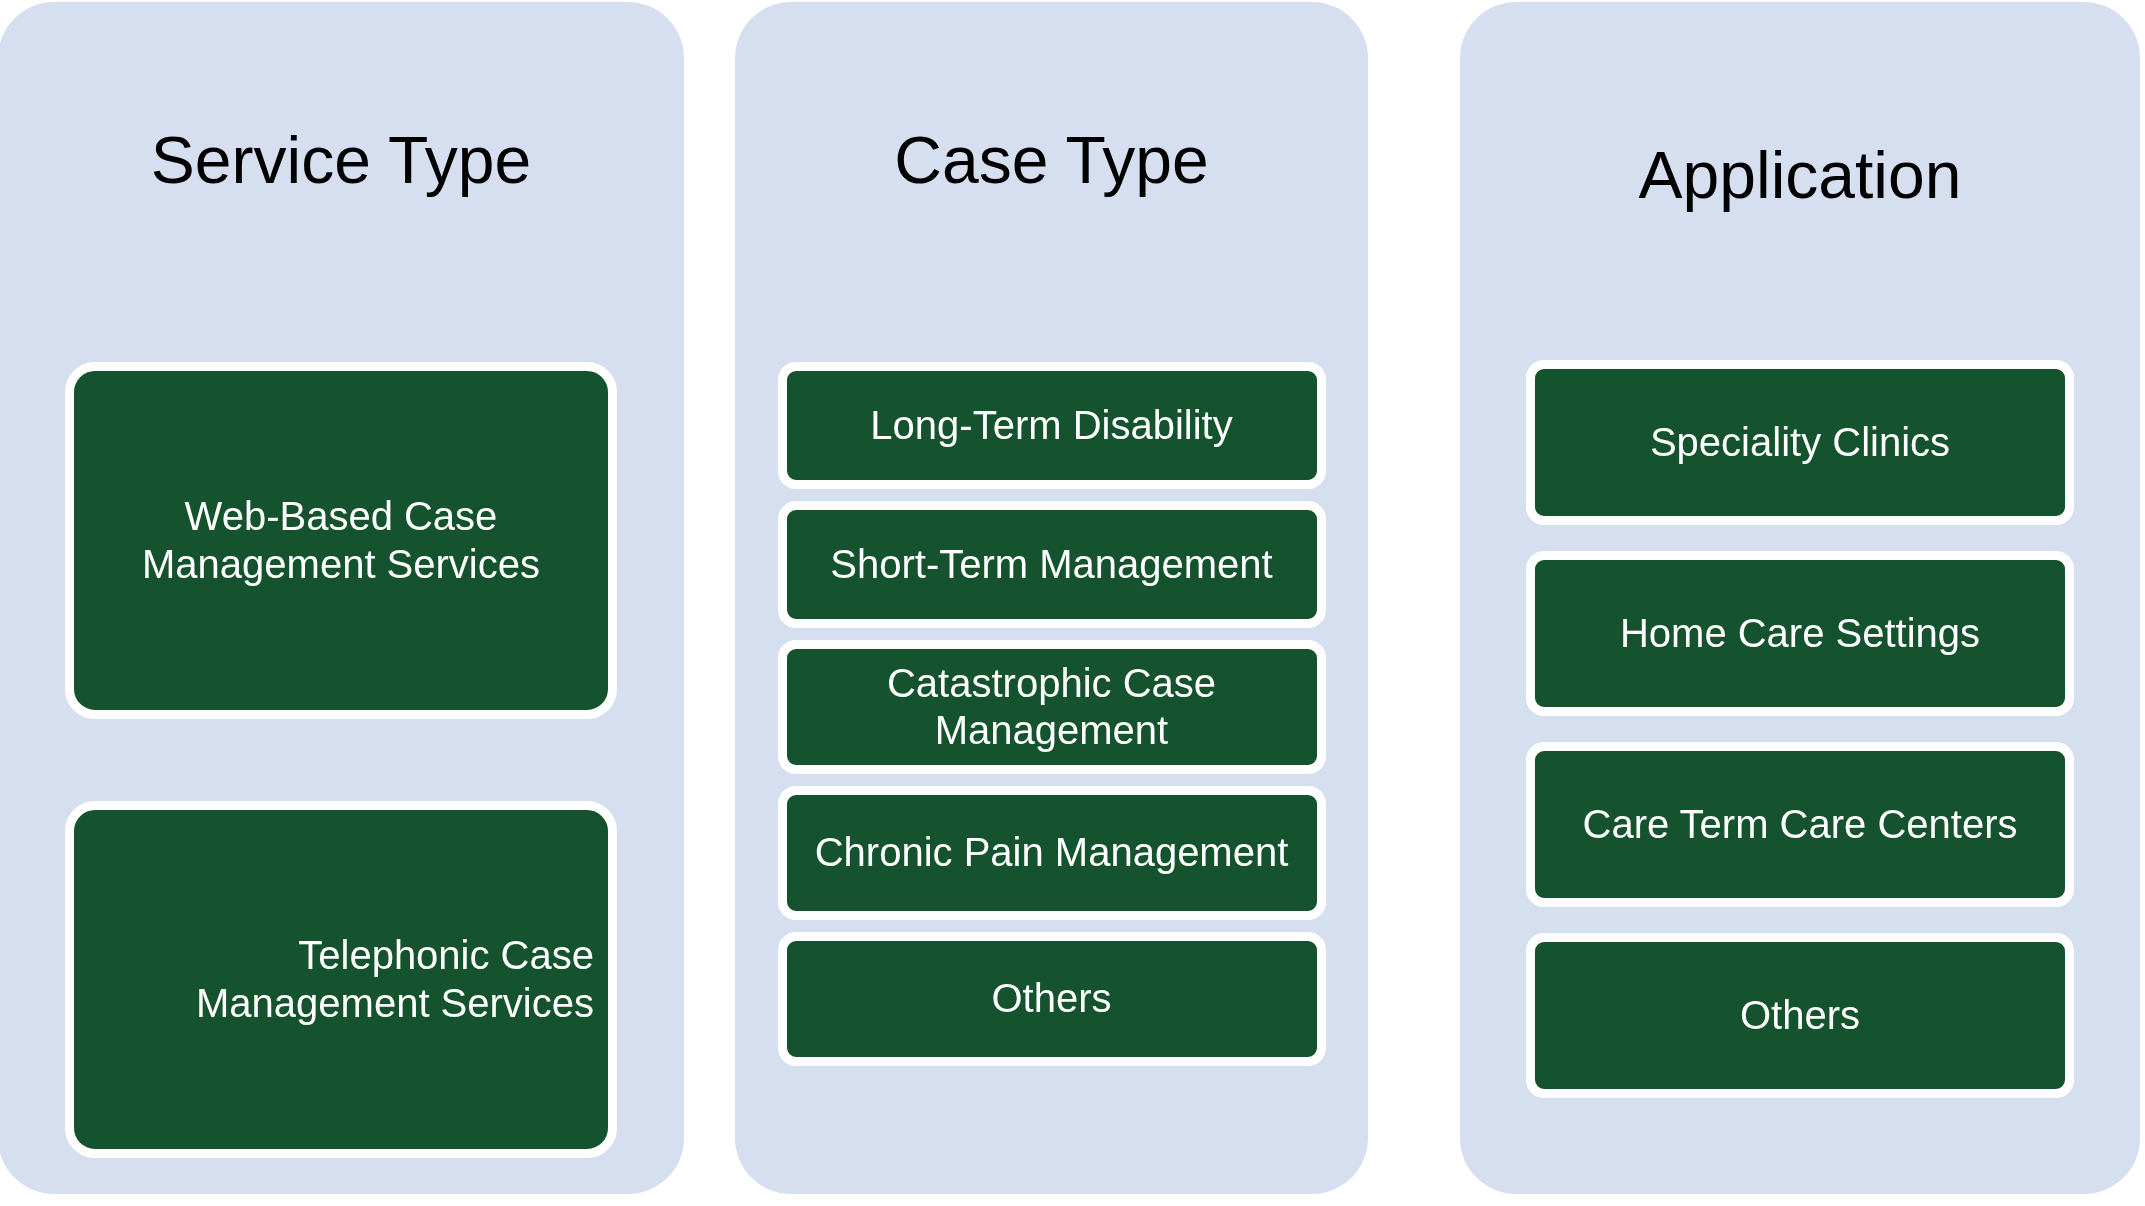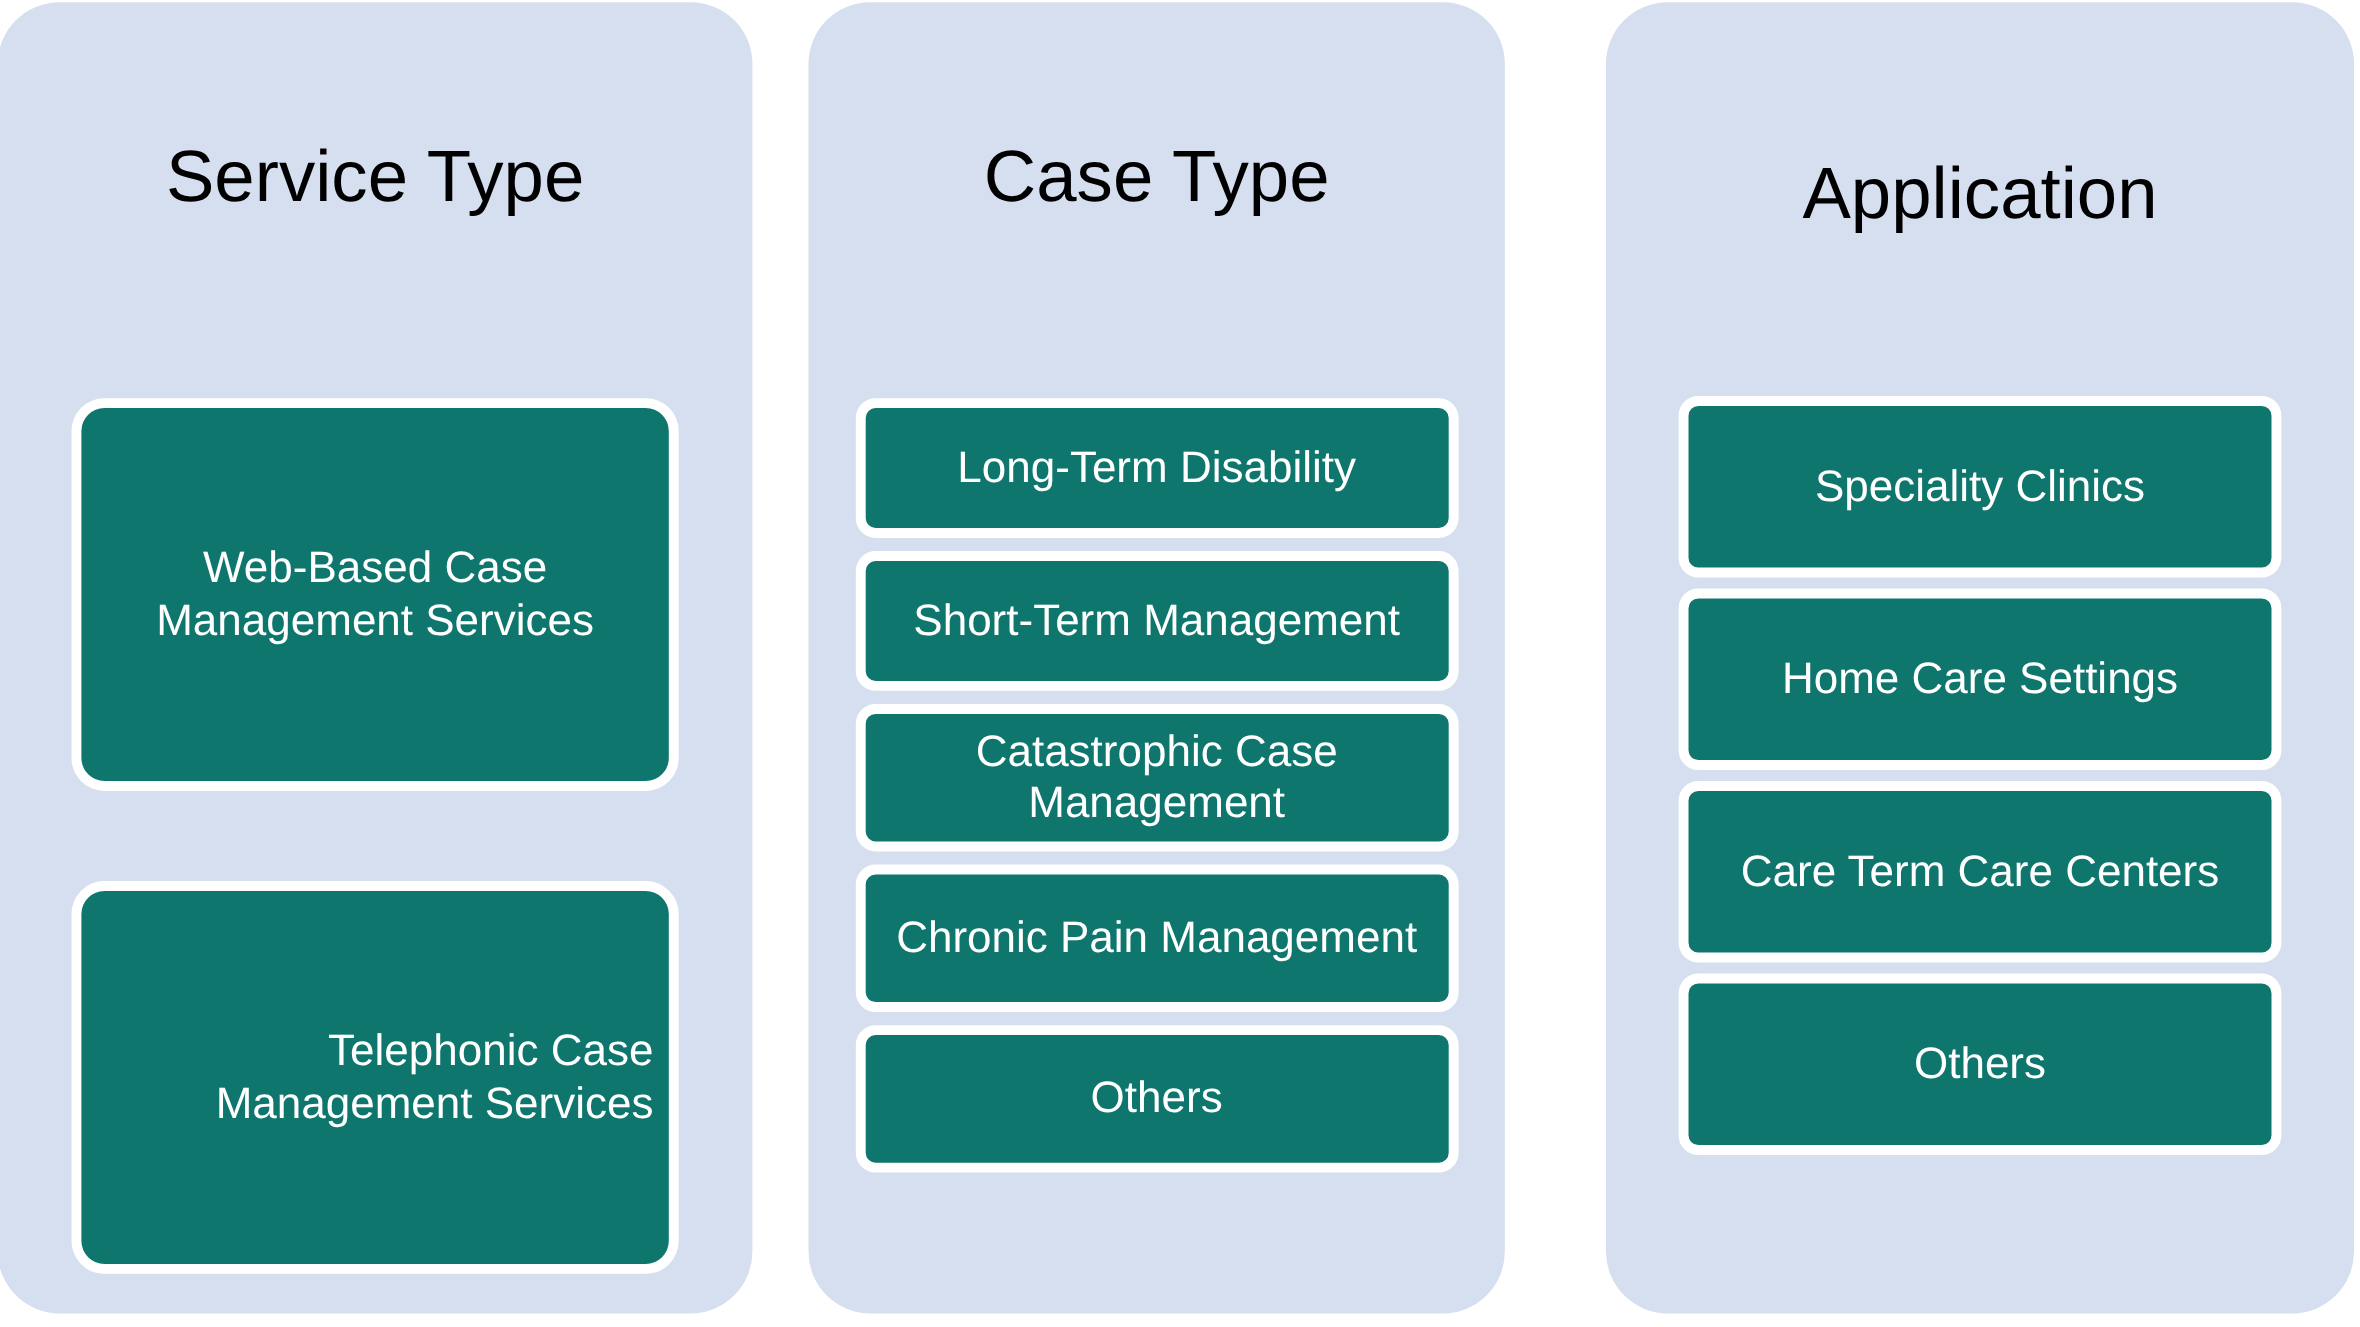--- a/index.html
+++ b/index.html
@@ -55,21 +55,21 @@
     position: absolute;
     left: 0;
     right: 0;
   }
   .panel.p1 .items { top: 360px; }
   .panel.p2 .items { top: 360px; }
   .panel.p3 .items { top: 358px; }
 
   .node {
     position: relative;
-    background: #0f766e;
+    background: #14532d;
     border: 9px solid #ffffff;
     border-radius: 18px;
     color: #ffffff;
     display: flex;
     align-items: center;
     justify-content: center;
     text-align: center;
     box-sizing: border-box;
     font-weight: 400;
     line-height: 1.18;
@@ -93,21 +93,21 @@
     margin: 0 auto 12px auto;
     font-size: 40px;
   }
   .panel.p2 .node.tall { height: 134px; }
   .panel.p2 .node:last-child { margin-bottom: 0; }
 
   
   .panel.p3 .node {
     width: 548px;
     height: 165px;
-    margin: 0 auto 10px auto;
+    margin: 0 auto 26px auto;
     font-size: 40px;
   }
   .panel.p3 .node:last-child { margin-bottom: 0; }
 
   .node-label {
     display: block;
     width: 100%;
   }
 </style>
 </head>

